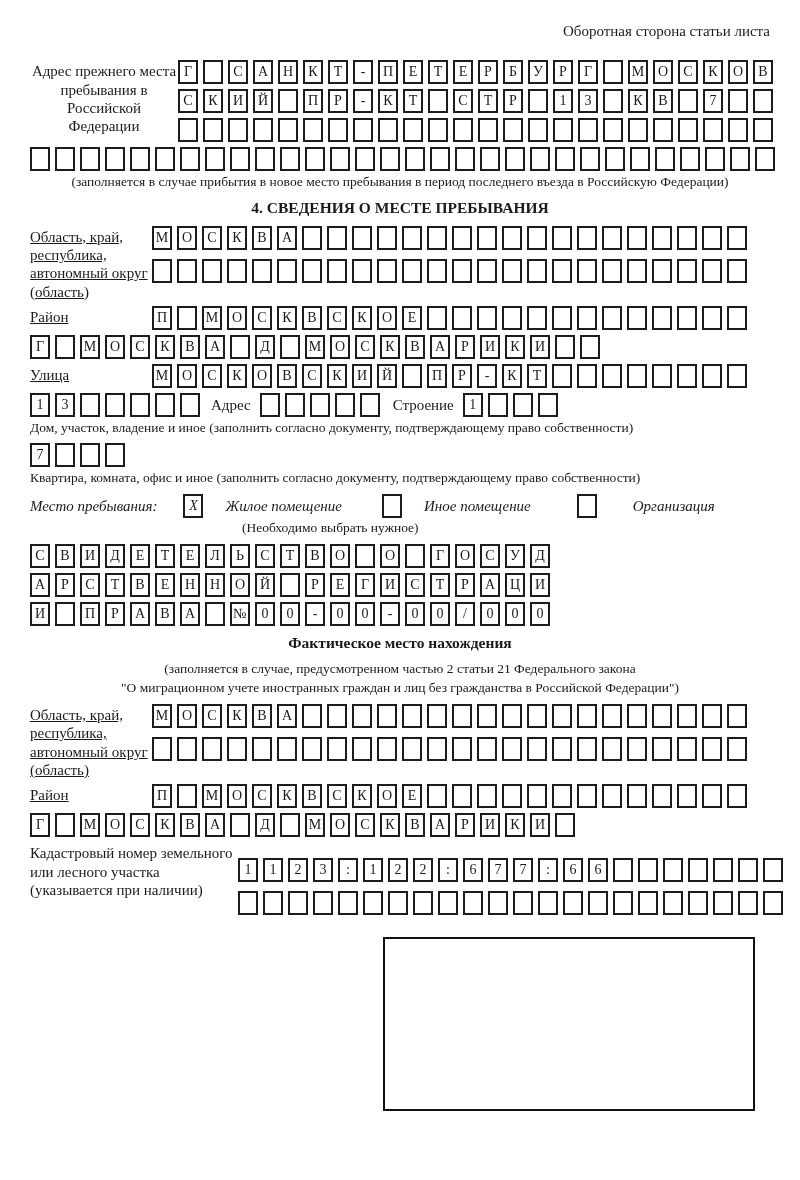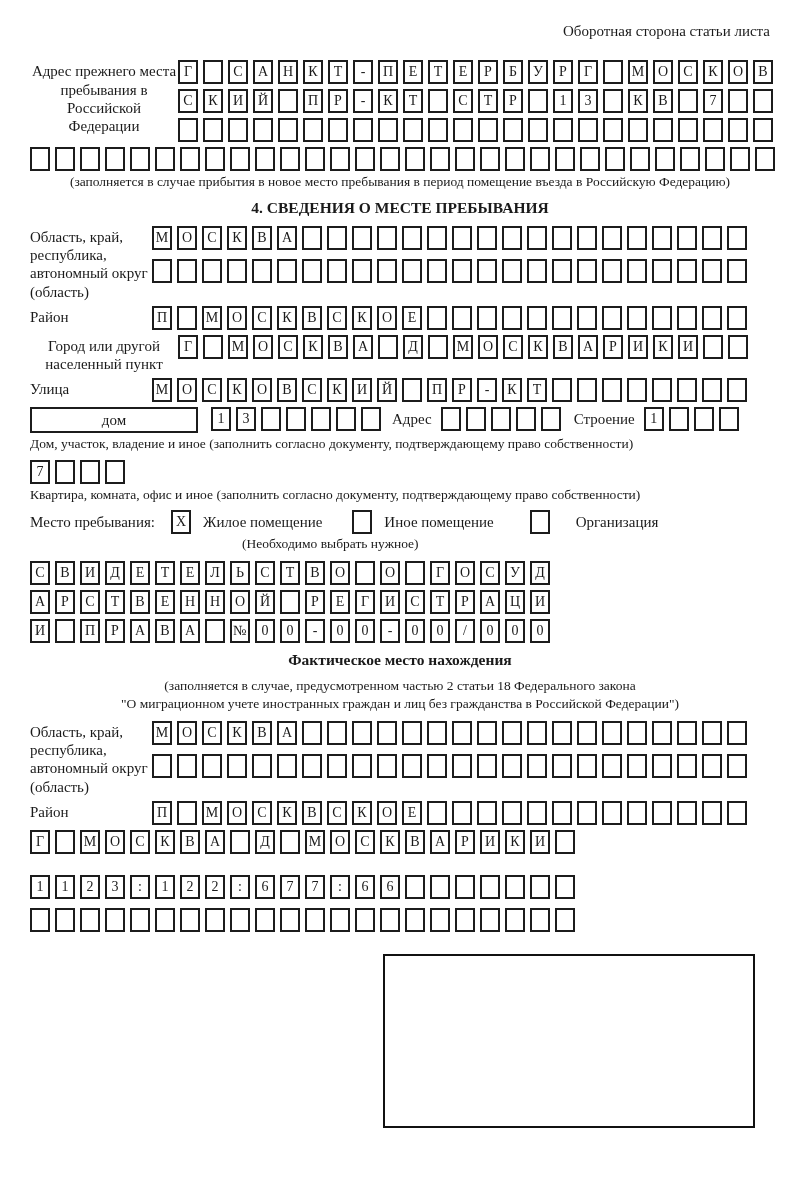--- a/index.html
+++ b/index.html
@@ -6,42 +6,42 @@
   body{
     width:800px;height:1180px;overflow:hidden;
     font-family:"Liberation Serif","DejaVu Serif",serif;
     color:#1a1a1a;font-size:15px;line-height:1.22;
     box-sizing:border-box;padding:10px 30px 0 30px;
   }
   .corner{ text-align:right;font-size:15px;margin:12px 0 20px 0;}
   .field{display:flex;align-items:flex-start;margin-bottom:5px;}
   .label{flex-shrink:0;padding-top:2px;}
   .w145{width:148px;text-align:center;}
-  .w120{width:122px;}
+  .w120{width:122px;text-decoration:underline;}
   .w175{width:178px;}
   .w185{width:186px;}
   .w205{width:208px;}
   .rows{display:flex;flex-direction:column;gap:5px;}
   .rows.g8{gap:9px;}
   .box-row{display:flex;gap:5px;}
   .cell{
     box-sizing:border-box;width:20px;height:24px;flex-shrink:0;
     border:2px solid #1c1c1c;text-align:center;
     font-size:14px;line-height:20px;overflow:hidden;
   }
   .widebox{
     box-sizing:border-box;border:2px solid #1c1c1c;height:26px;
     display:flex;align-items:center;justify-content:center;
     font-size:15px;flex-shrink:0;
   }
   .caption{font-size:13.5px;margin:3px 0 7px 0;}
   .caption.center{text-align:center;}
   .sec-title{text-align:center;font-weight:bold;font-size:15.5px;margin:8px 0 8px 0;}
   .inline-label{padding:3px 4px 0 0;}
-  .stay-row{display:flex;align-items:flex-start;gap:12px;margin:4px 0 2px 0;}
+  .stay-row{display:flex;align-items:flex-start;gap:22px;margin:4px 0 2px 0;font-style:italic;}
   .stay-note{font-size:13.5px;margin:2px 0 8px 212px;}
   .fact-note{font-size:13.5px;text-align:center;margin:2px 0;}
   .mark-wrap{width:402px;margin-left:auto;margin-top:22px;}
   .mark-box{box-sizing:border-box;width:372px;height:174px;border:2px solid #111;margin:0 auto;}
   .mt8{margin-top:8px;}
 </style>
 </head>
 <body>
 
 <div class="corner">Оборотная сторона статьи листа</div>
@@ -154,21 +154,21 @@
     <span class="cell"></span>
     <span class="cell"></span>
     <span class="cell"></span>
     <span class="cell"></span>
     <span class="cell"></span>
     <span class="cell"></span>
     <span class="cell"></span>
     <span class="cell"></span>
     <span class="cell"></span>
   </div>
-<div class="caption center">(заполняется в случае прибытия в новое место пребывания в период помещение въезда в Российскую Федерацию)</div>
+<div class="caption center">(заполняется в случае прибытия в новое место пребывания в период последнего въезда в Российскую Федерации)</div>
 
 <div class="sec-title">4. СВЕДЕНИЯ О МЕСТЕ ПРЕБЫВАНИЯ</div>
 
 <div class="field">
   <div class="label w120">Область, край, республика, автономный округ (область)</div>
   <div class="rows g8">
     <div class="box-row">
         <span class="cell">М</span>
         <span class="cell">О</span>
         <span class="cell">С</span>
@@ -247,21 +247,20 @@
       <span class="cell"></span>
       <span class="cell"></span>
       <span class="cell"></span>
       <span class="cell"></span>
       <span class="cell"></span>
       <span class="cell"></span>
     </div>
 </div>
 
 <div class="field">
-  <div class="label w145">Город или другой населенный пункт</div>
   <div class="box-row">
       <span class="cell">Г</span>
       <span class="cell"></span>
       <span class="cell">М</span>
       <span class="cell">О</span>
       <span class="cell">С</span>
       <span class="cell">К</span>
       <span class="cell">В</span>
       <span class="cell">А</span>
       <span class="cell"></span>
@@ -306,21 +305,20 @@
       <span class="cell"></span>
       <span class="cell"></span>
       <span class="cell"></span>
       <span class="cell"></span>
       <span class="cell"></span>
       <span class="cell"></span>
     </div>
 </div>
 
 <div class="box-row" style="align-items:flex-start;margin-top:3px;">
-  <div class="widebox" style="width:168px;margin-right:8px;">дом</div>
   <span class="box-row">
       <span class="cell">1</span>
       <span class="cell">3</span>
       <span class="cell"></span>
       <span class="cell"></span>
       <span class="cell"></span>
       <span class="cell"></span>
       <span class="cell"></span>
     </span>
   <span class="inline-label" style="margin-left:6px;">Адрес</span>
@@ -430,21 +428,21 @@
         <span class="cell">0</span>
         <span class="cell">/</span>
         <span class="cell">0</span>
         <span class="cell">0</span>
         <span class="cell">0</span>
       </div>
   </div>
 </div>
 
 <div class="sec-title mt8">Фактическое место нахождения</div>
-<div class="fact-note">(заполняется в случае, предусмотренном частью 2 статьи 18 Федерального закона</div>
+<div class="fact-note">(заполняется в случае, предусмотренном частью 2 статьи 21 Федерального закона</div>
 <div class="fact-note" style="margin-bottom:8px;">"О миграционном учете иностранных граждан и лиц без гражданства в Российской Федерации")</div>
 
 <div class="field">
   <div class="label w120">Область, край, республика, автономный округ (область)</div>
   <div class="rows g8">
     <div class="box-row">
         <span class="cell">М</span>
         <span class="cell">О</span>
         <span class="cell">С</span>
         <span class="cell">К</span>
@@ -549,20 +547,21 @@
       <span class="cell">А</span>
       <span class="cell">Р</span>
       <span class="cell">И</span>
       <span class="cell">К</span>
       <span class="cell">И</span>
       <span class="cell"></span>
     </div>
 </div>
 
 <div class="field">
+  <div class="label w205">Кадастровый номер земельного или лесного участка (указывается при наличии)</div>
   <div class="rows g8" style="padding-top:16px;">
     <div class="box-row">
         <span class="cell">1</span>
         <span class="cell">1</span>
         <span class="cell">2</span>
         <span class="cell">3</span>
         <span class="cell">:</span>
         <span class="cell">1</span>
         <span class="cell">2</span>
         <span class="cell">2</span>

